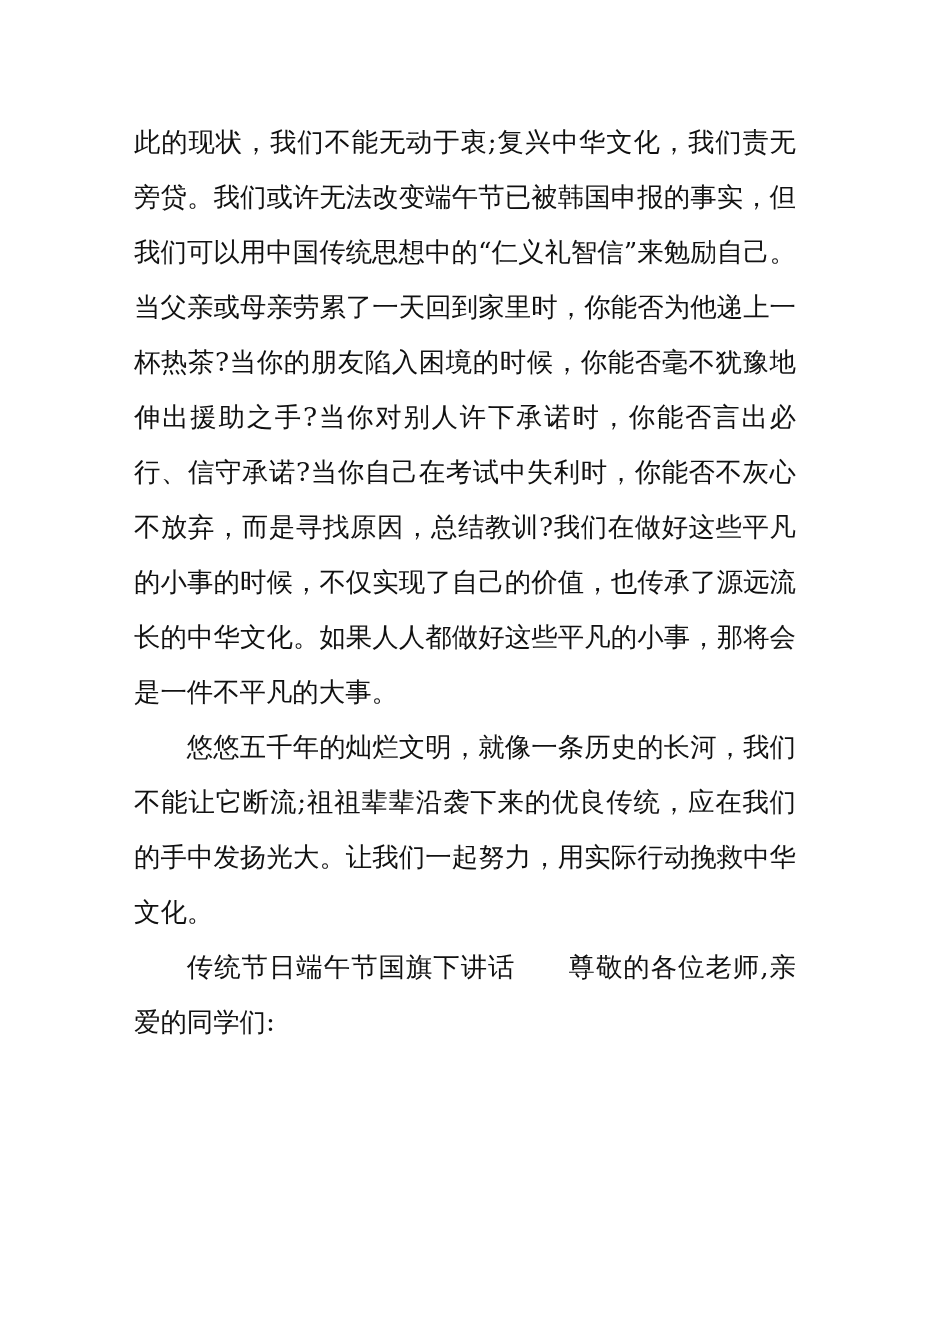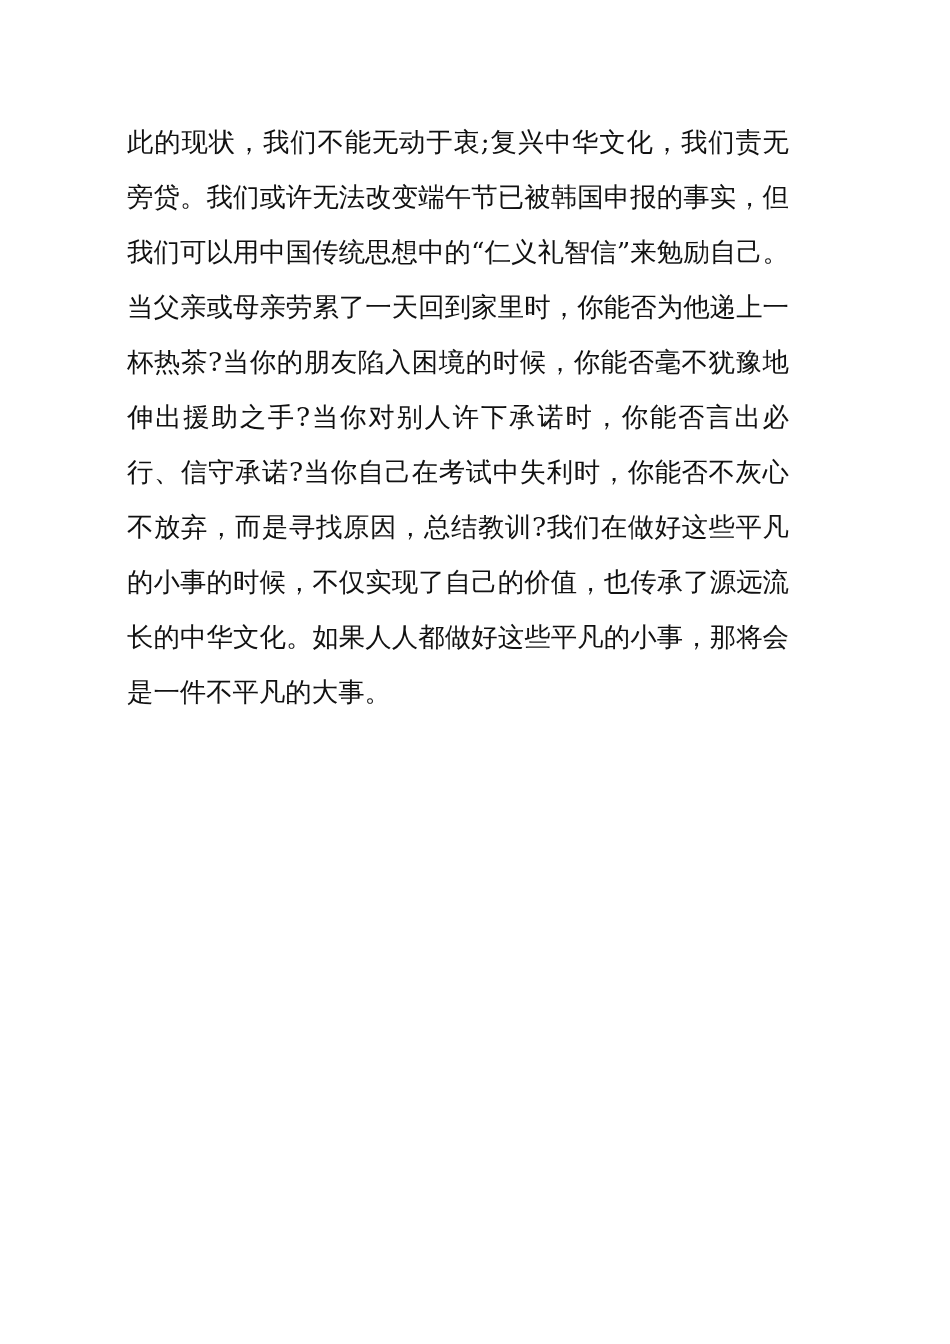--- a/index.html
+++ b/index.html
@@ -16,21 +16,21 @@
     .page {
       position: absolute;
       left: 0;
       top: 0;
       width: 950px;
       height: 1344px;
       background: #ffffff;
     }
     .content {
       position: absolute;
-      left: 127px;
+      left: 134px;
       top: 114px;
       width: 662px;
       font-family: "DejaVu Serif", "Liberation Serif", serif;
       font-size: 26.4px;
       line-height: 55px;
       color: #111111;
       letter-spacing: 0px;
     }
     .para {
       margin: 0;
@@ -46,14 +46,16 @@
       display: inline-block;
       width: 52px;
     }
   </style>
 </head>
 <body>
 
 <div class="page">
   <div class="content">
     <p class="para">此的现状，我们不能无动于衷;复兴中华文化，我们责无旁贷。我们或许无法改变端午节已被韩国申报的事实，但我们可以用中国传统思想中的“仁义礼智信”来勉励自己。当父亲或母亲劳累了一天回到家里时，你能否为他递上一杯热茶?当你的朋友陷入困境的时候，你能否毫不犹豫地伸出援助之手?当你对别人许下承诺时，你能否言出必行、信守承诺?当你自己在考试中失利时，你能否不灰心不放弃，而是寻找原因，总结教训?我们在做好这些平凡的小事的时候，不仅实现了自己的价值，也传承了源远流长的中华文化。如果人人都做好这些平凡的小事，那将会是一件不平凡的大事。</p>
+    <p class="para indent">悠悠五千年的灿烂文明，就像一条历史的长河，我们不能让它断流;祖祖辈辈沿袭下来的优良传统，应在我们的手中发扬光大。让我们一起努力，用实际行动挽救中华文化。</p>
+    <p class="para indent"><span>传统节日端午节国旗下讲话</span><span class="gap"></span><span>尊敬的各位老师,亲爱的同学们:</span></p>
   </div>
 </div>
 
 </body></html>

